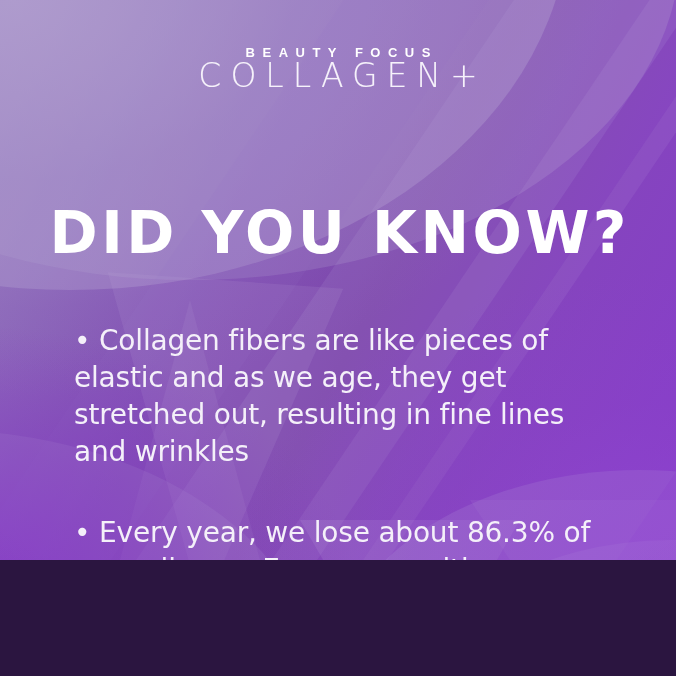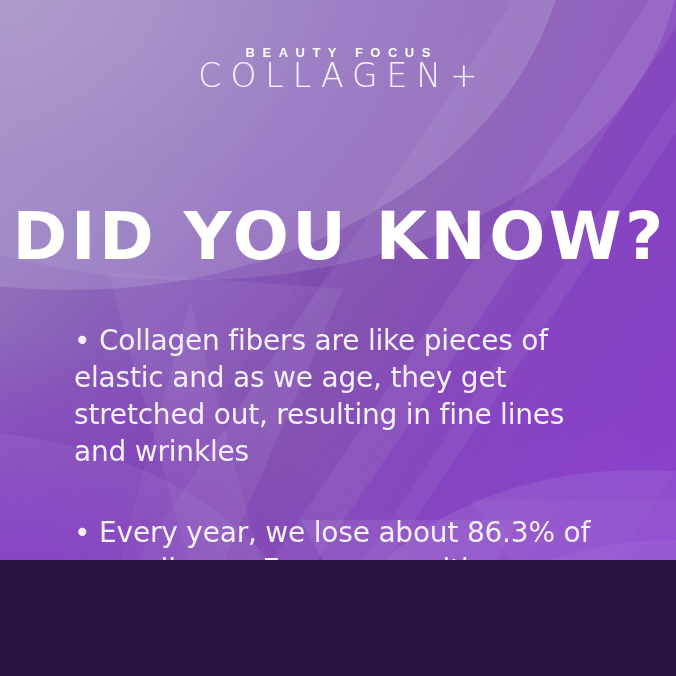--- a/index.html
+++ b/index.html
@@ -245,21 +245,21 @@
     -webkit-text-stroke: 0.2px rgba(255,255,255,0.35);
   }
 
   .headline {
     position: absolute;
     top: 204px;
     left: 0;
     right: 0;
     text-align: center;
     font-family: "DejaVu Sans", sans-serif;
-    font-size: 66px;
+    font-size: 58px;
     font-weight: 700;
     letter-spacing: 3.5px;
     text-indent: 3.5px;
     line-height: 1;
     color: #ffffff;
   }
 
   .body-block {
     position: absolute;
     left: 62px;

